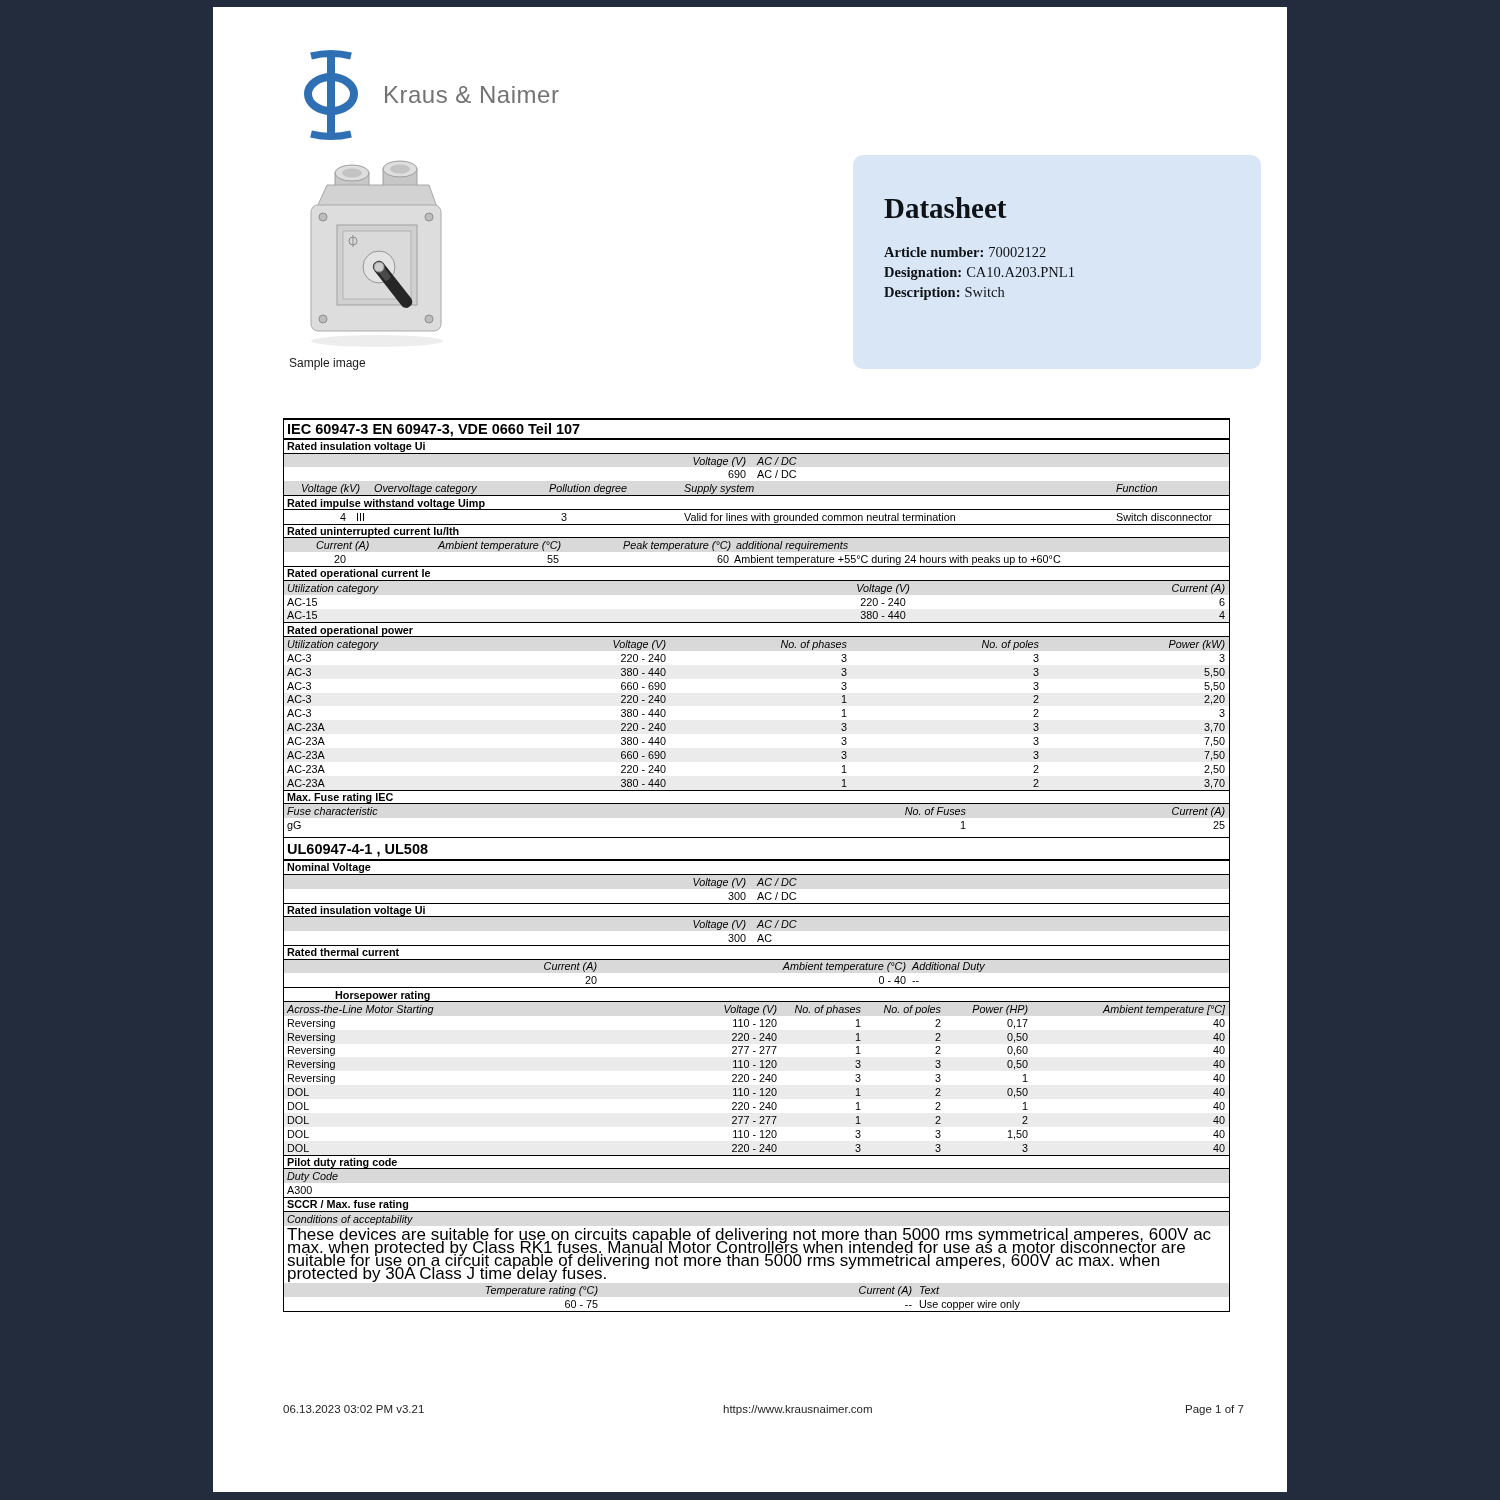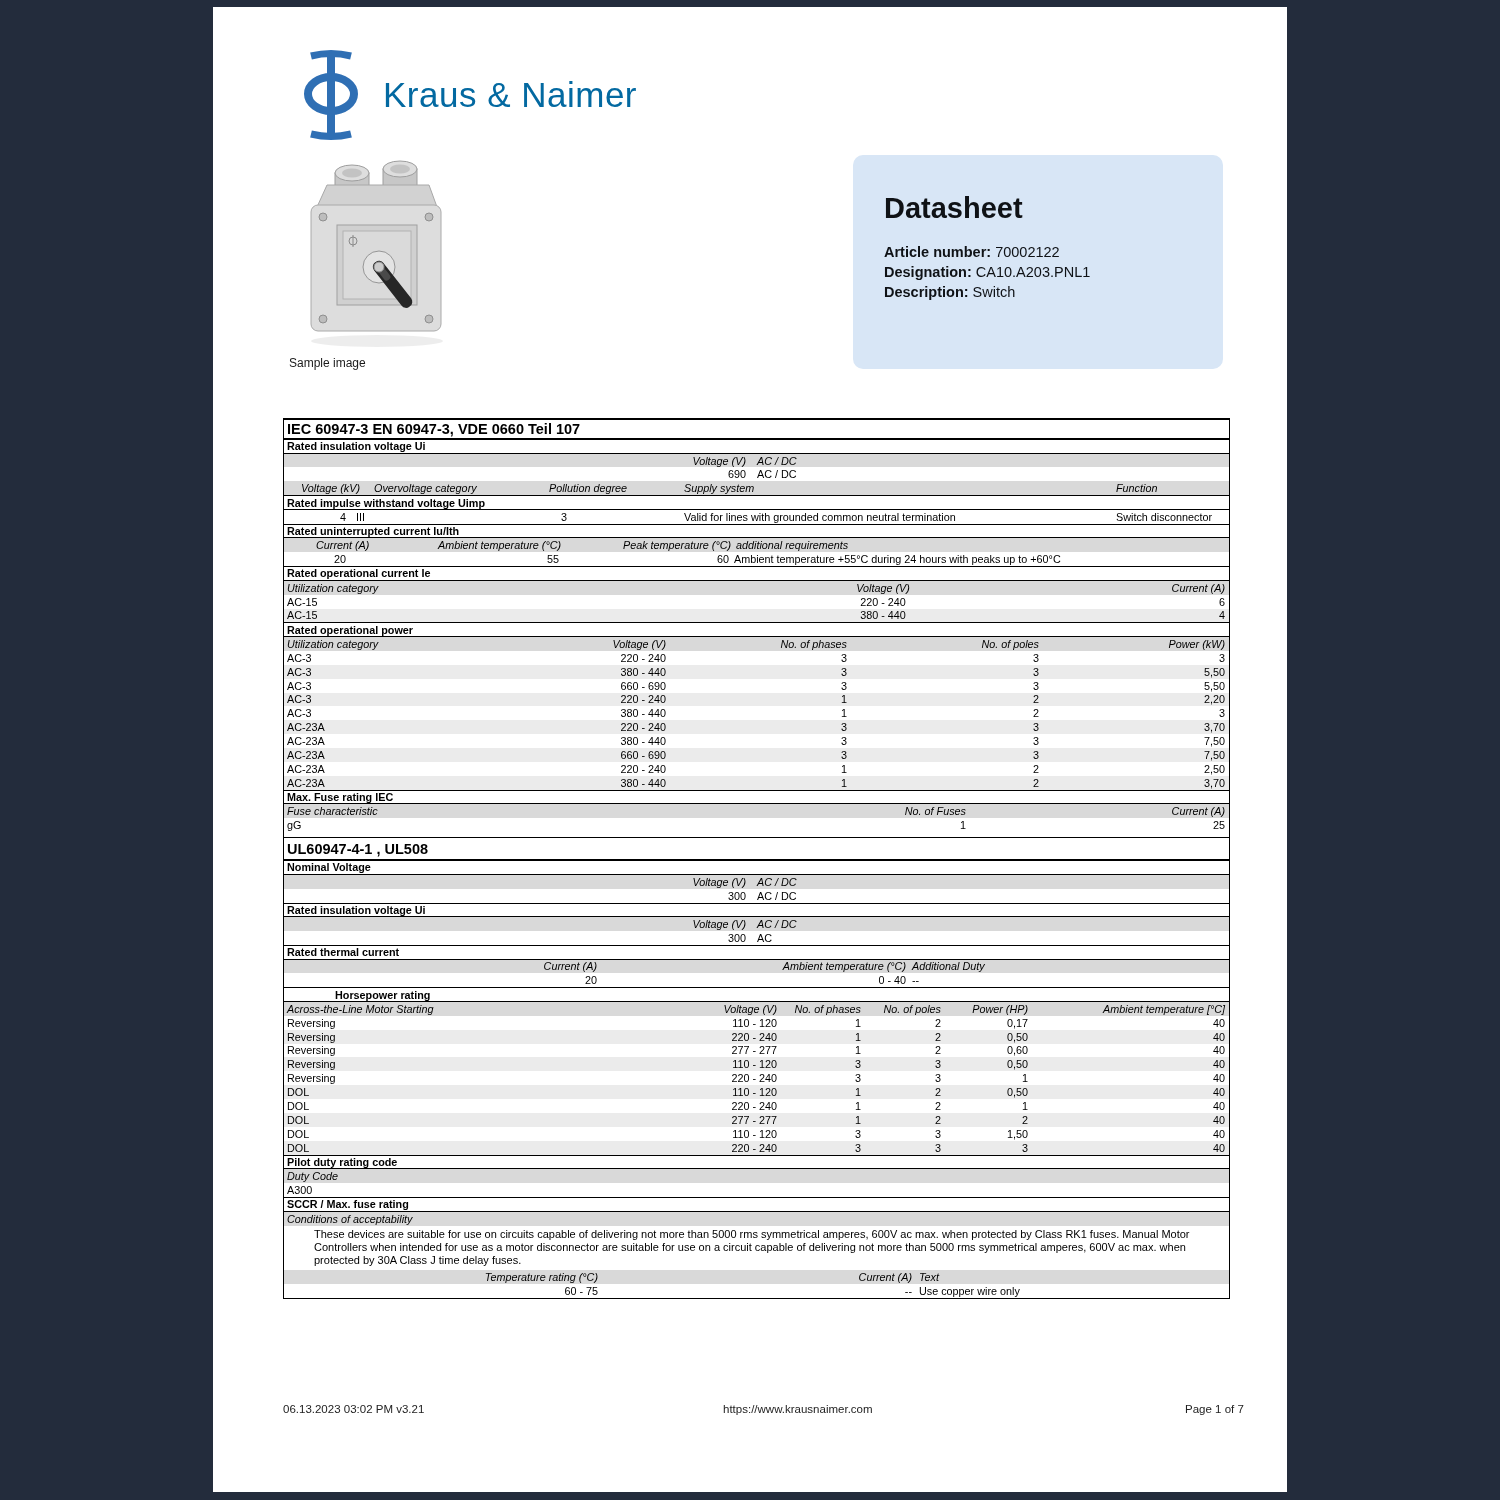--- a/index.html
+++ b/index.html
@@ -6,48 +6,48 @@
   body{
     width:1500px;height:1500px;position:relative;overflow:hidden;
     background:var(--frame,#232c3c);
     font-family:"Liberation Sans",sans-serif;
   }
   .page{position:absolute;left:213px;top:7px;width:1074px;height:1485px;background:#ffffff;}
 
   
   .logo-row{position:absolute;left:86px;top:42px;display:flex;align-items:center;gap:20px;}
   .logo-stroke{stroke:var(--logo-blue,#2f6fb4);}
-  .brand-text{font-size:35px;color:#0369a1;letter-spacing:.5px;}
+  .brand-text{font-size:24px;color:#737373;letter-spacing:.5px;}
 
   
   .product-img{position:absolute;left:84px;top:150px;}
   .sample-caption{position:absolute;left:76px;top:349px;font-size:12px;color:#1a1a1a;}
 
   
-  .panel{position:absolute;left:640px;top:148px;width:370px;height:214px;box-sizing:border-box;
-         background:var(--panel-bg,#d8e6f6);border-radius:10px;padding:37px 31px 0;}
+  .panel{position:absolute;left:640px;top:148px;width:408px;height:214px;box-sizing:border-box;
+         background:var(--panel-bg,#d8e6f6);border-radius:10px;padding:37px 31px 0;font-family:Liberation Serif, serif;}
   .panel-title{font-size:29px;font-weight:700;color:#0f1216;margin:0 0 17px;}
   .field{font-size:14.5px;line-height:20px;color:#0f1216;}
   .field b{font-weight:700;}
   .field span{margin-left:4px;}
 
   
   .spec-table{position:absolute;left:70px;top:411px;width:947px;box-sizing:border-box;
               border:1px solid #000;background:#fff;}
   .trow{position:relative;height:13.9px;font-size:10.8px;box-sizing:border-box;}
   .trow .cell{position:absolute;top:0;bottom:0;display:flex;align-items:center;
               white-space:nowrap;color:#000;}
   .trow.title{font-weight:700;border-top:1px solid #000;border-bottom:1px solid #000;height:14.6px;}
   .trow.header{background:var(--header-row,#d9d9d9);font-style:italic;}
   .trow.alt{background:var(--alt-row,#ebebeb);}
   .trow.main{height:20px;font-size:14.5px;font-weight:700;
              border-top:1px solid #000;border-bottom:1px solid #000;}
   .trow.main.gap{margin-top:5px;height:23px;}
   .trow.para{height:auto;}
-  .para-cell{padding:2px 12px 3px 3px;line-height:13.2px;font-size:11px;color:#000;margin-left:27px;}
+  .para-cell{padding:2px 12px 3px 3px;line-height:13.2px;font-size:17px;color:#000;}
 
   
   .footer-left{position:absolute;left:70px;top:1396px;font-size:11.5px;color:#222;}
   .footer-center{position:absolute;left:510px;top:1396px;font-size:11.5px;color:#222;}
   .footer-right{position:absolute;left:972px;top:1396px;font-size:11.5px;color:#222;}
 </style>
 </head>
 <body style="--frame: #232c3c; --panel-bg: #d8e6f6; --logo-blue: #2f6fb4; --header-row: #d9d9d9; --alt-row: #ebebeb;">
 
 <div class="page">

